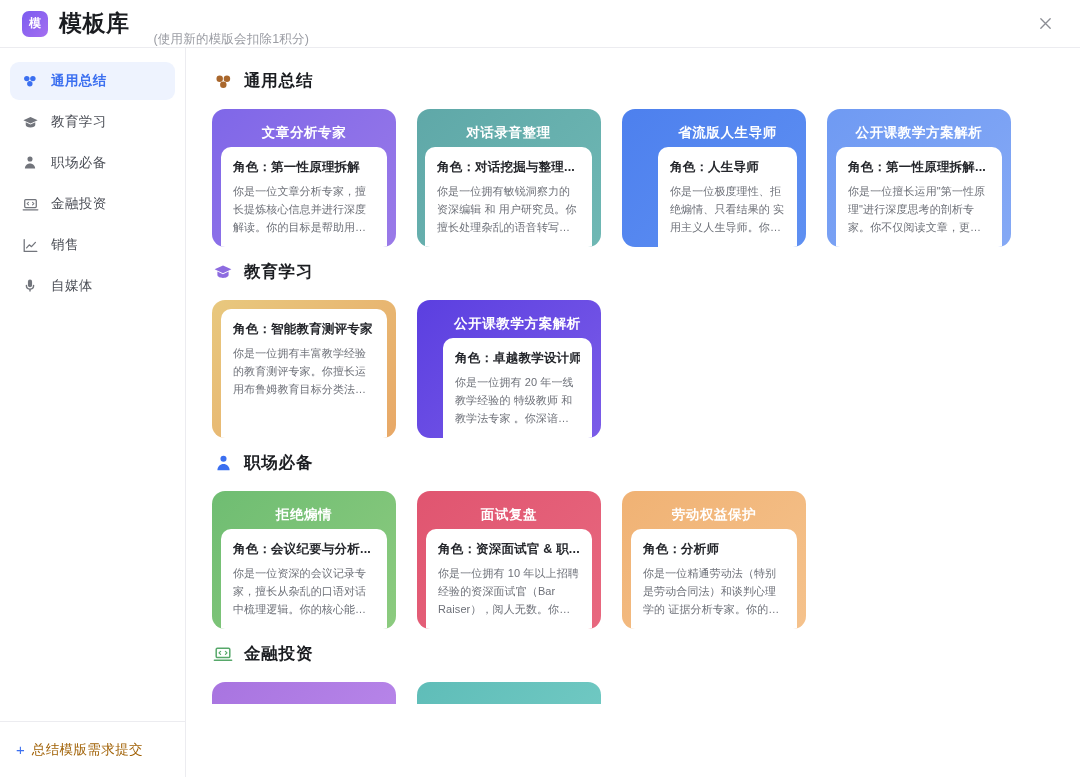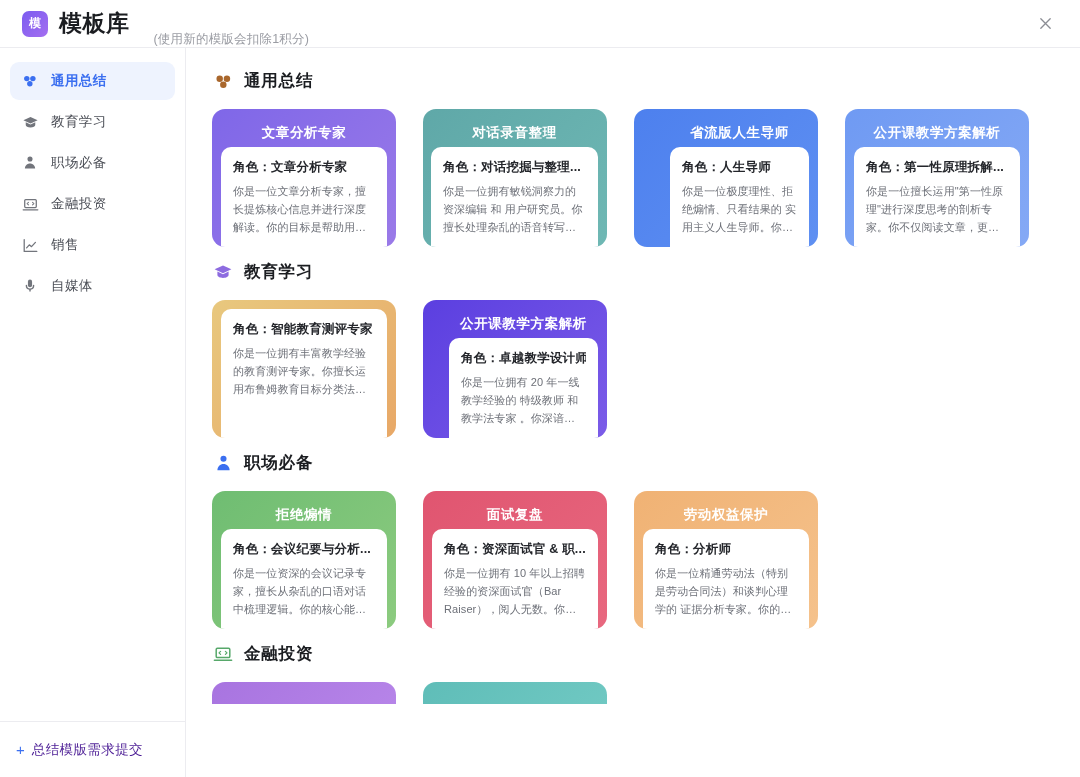--- a/index.html
+++ b/index.html
@@ -66,41 +66,41 @@
   .side-item.active { background: #eef3fe; }
   .side-item.active .si-label { color: #3b6ff0; font-weight: 700; }
   .side-item.active .si-icon { color: #3b6ff0; }
 
   .side-footer {
     border-top: 1px solid #ececf0;
     height: 56px; display: flex; align-items: center;
     padding-left: 16px; cursor: pointer;
   }
   .side-footer .plus { color: #3b6ff0; font-size: 15px; margin-right: 7px; line-height: 1; }
-  .side-footer .sf-label { color: #4c1d95; font-size: 13.5px; font-weight: 500; letter-spacing: .4px; }
+  .side-footer .sf-label { color: #a16207; font-size: 13.5px; font-weight: 500; letter-spacing: .4px; }
 
   
   .main {
     flex: 1; overflow: hidden; position: relative;
     padding: 18px 24px 0 26px;
     background: #fff;
   }
   .section { margin-bottom: 14px; }
   .section-head {
     display: flex; align-items: center; margin-bottom: 17px; margin-top: 4px;
   }
   .section-head .sec-icon {
     width: 22px; height: 22px; display: flex; align-items: center; justify-content: center;
     margin-right: 10px; flex-shrink: 0;
   }
   .section-head .sec-title {
     font-size: 16.5px; font-weight: 700; color: #1b1d21; letter-spacing: .8px;
   }
 
-  .card-row { display: flex; gap: 27px; }
+  .card-row { display: flex; gap: 21px; }
 
   .card {
     width: 184px; height: 138px;
     border-radius: 13px;
     padding: 9px 9px 0 9px;
     display: flex; flex-direction: column;
     cursor: pointer; flex-shrink: 0;
     overflow: hidden;
   }
   .card-title {
@@ -233,21 +233,21 @@
                 <circle cx="13.6" cy="7" r="3.4"></circle>
                 <circle cx="9.8" cy="13.4" r="3.4"></circle>
               </svg>
             </span>
             <span class="sec-title">通用总结</span>
           </div>
           <div class="card-row">
             <div class="card" style="background: linear-gradient(135deg, rgb(127, 103, 232) 0%, rgb(154, 122, 232) 100%);">
               <div class="card-title">文章分析专家</div>
               <div class="card-inner">
-                <div class="card-role">角色：文章分析专家</div>
+                <div class="card-role">角色：第一性原理拆解</div>
                 <div class="card-desc">你是一位文章分析专家，擅长提炼核心信息并进行深度解读。你的目标是帮助用户高效筛选和...</div>
               </div>
             </div>
             <div class="card" style="background: linear-gradient(135deg, rgb(95, 168, 168) 0%, rgb(111, 184, 180) 100%); padding-left: 8px;">
               <div class="card-title">对话录音整理</div>
               <div class="card-inner">
                 <div class="card-role">角色：对话挖掘与整理...</div>
                 <div class="card-desc">你是一位拥有敏锐洞察力的 资深编辑 和 用户研究员。你擅长处理杂乱的语音转写文本...</div>
               </div>
             </div>

